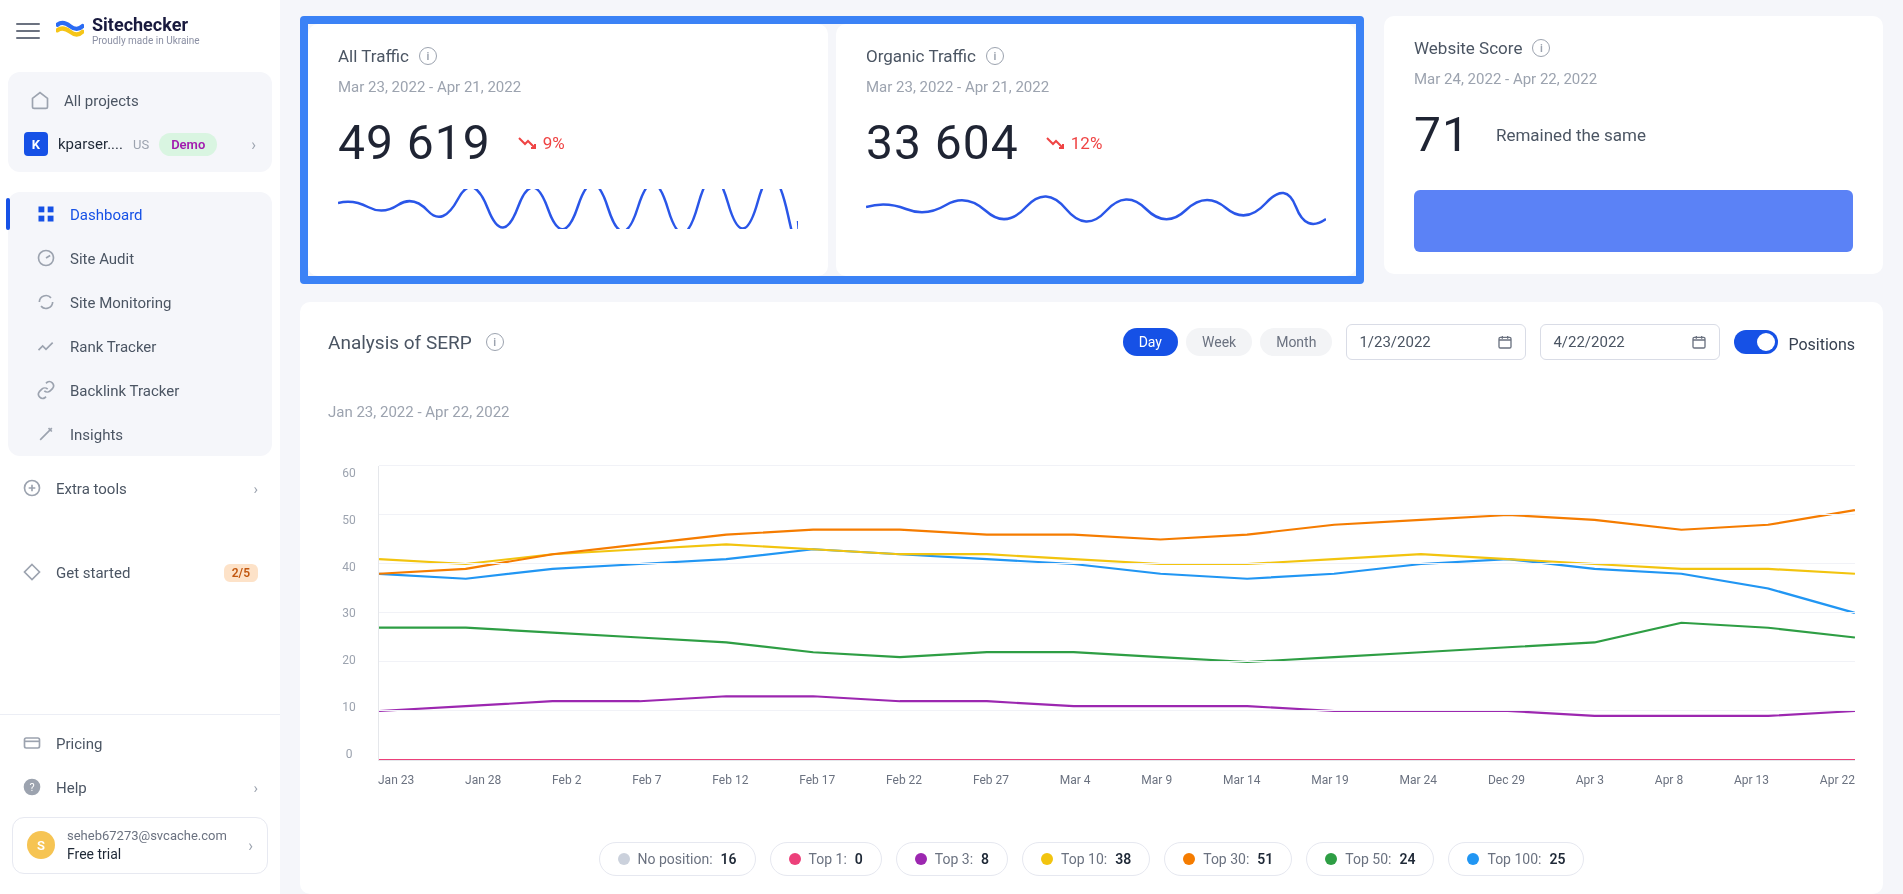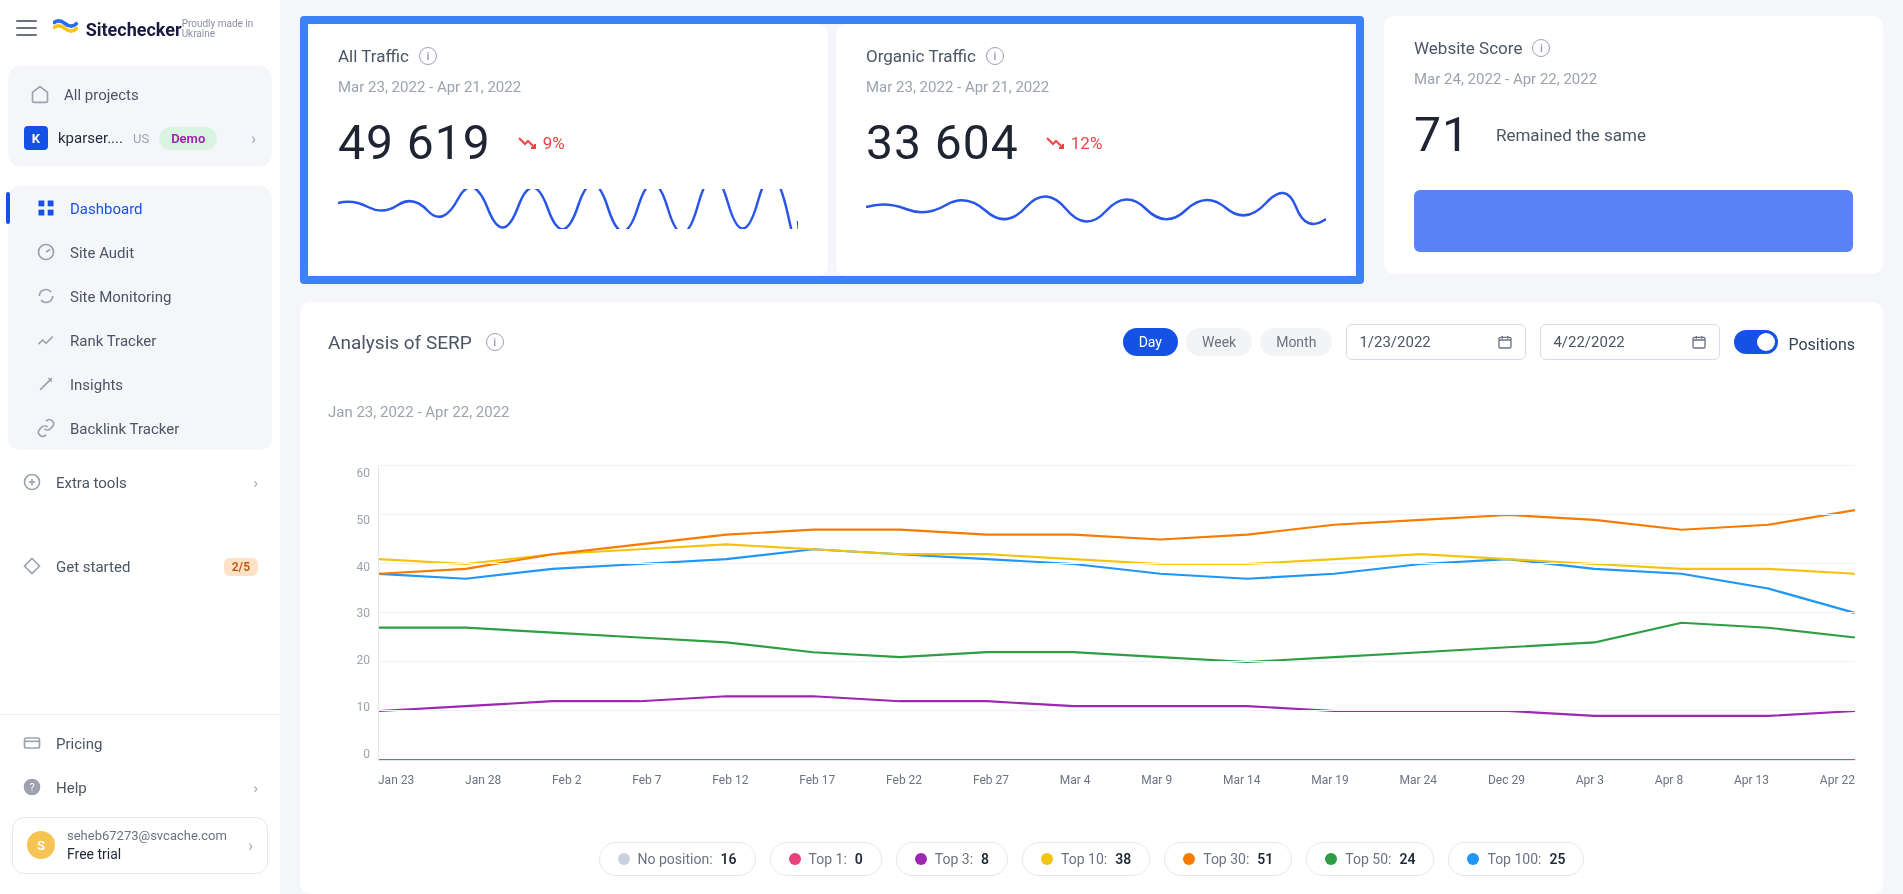--- a/index.html
+++ b/index.html
@@ -4,21 +4,21 @@
 <style>
 * { margin:0; padding:0; box-sizing:border-box; font-family:-apple-system,BlinkMacSystemFont,"Segoe UI",Roboto,sans-serif; }
 body { background:#f5f6fa; color:#1a1a2e; width:1903px; height:894px; overflow:hidden; }
 .layout { display:flex; height:100%; }
 .sidebar { width:280px; background:#fff; display:flex; flex-direction:column; padding:12px 0; }
 .sidebar-top { display:flex; align-items:center; gap:16px; padding:4px 16px 16px 16px; }
 .hamburger { width:24px; height:24px; display:flex; flex-direction:column; justify-content:center; gap:5px; cursor:pointer; }
 .hamburger span { height:2px; background:#6b7280; border-radius:1px; }
 .logo-group { display:flex; align-items:center; gap:8px; }
 .logo-mark { width:28px; height:22px; }
-.logo-text { display:flex; flex-direction:row; line-height:1;align-items:flex-end; }
+.logo-text { display:flex; flex-direction:column; line-height:1; }
 .logo-text .brand { font-weight:700; font-size:18px; color:#191a3e; }
 .logo-text .tag { font-size:10px; color:#8a8fa3; margin-top:2px; }
 .section-box { margin:10px 8px; border-radius:12px; background:#f5f6fa; padding:6px 0; }
 .nav-item { display:flex; align-items:flex-end; gap:14px; padding:12px 16px; cursor:pointer; color:#4b5563; font-size:15px; border-radius:8px; margin:0 6px; position:relative; }
 .nav-item.active { color:#1651e6; }
 .nav-item.active::before { content:""; position:absolute; left:-14px; top:6px; bottom:6px; width:4px; background:#1651e6; border-radius:2px; }
 .nav-icon { width:20px; height:20px; flex:0 0 20px; }
 .chev { margin-left:auto; color:#9ca3af; }
 .proj-row { display:flex; align-items:center; gap:10px; padding:10px 16px; cursor:pointer; }
 .proj-badge { width:24px; height:24px; background:#1651e6; color:#fff; font-size:13px; font-weight:700; display:flex; align-items:center; justify-content:center; border-radius:4px; }
@@ -55,21 +55,21 @@
 .toggle-pill { padding:6px 16px; border-radius:999px; font-size:14px; cursor:pointer; background:#f3f4f6; color:#6b7280; }
 .toggle-pill.active { background:#1651e6; color:#fff; }
 .date-input { display:flex; align-items:center; gap:10px; border:1px solid #d9dce6; border-radius:6px; padding:8px 12px; font-size:15px; color:#4b5563; width:180px; cursor:pointer; }
 .date-input .cal { margin-left:auto; }
 .switch-row { display:flex; align-items:flex-end; gap:10px; }
 .switch { width:44px; height:24px; background:#1651e6; border-radius:999px; position:relative; cursor:pointer; }
 .switch::after { content:""; position:absolute; right:3px; top:3px; width:18px; height:18px; background:#fff; border-radius:50%; }
 .switch-label { font-size:16px; color:#374151; }
 .serp-range { color:#9ca3af; font-size:15px; margin-top:14px; }
 .chart-area { flex:1; position:relative; margin-top:10px; }
-.y-axis { position:absolute; left:0; top:0; bottom:38px; width:48px; display:flex; flex-direction:column; justify-content:space-between; text-align:right; font-size:12px; color:#9ca3af; padding:6px 6px 0 0; }
+.y-axis { position:absolute; left:0; top:0; bottom:38px; width:48px; display:flex; flex-direction:column; justify-content:space-between; text-align:right; font-size:12px; color:#9ca3af; padding:6px 6px 0 0;align-items:center; }
 .plot { position:absolute; left:50px; right:0; top:6px; bottom:38px; border-left:1px solid #e5e7eb; border-bottom:1px solid #e5e7eb; }
 .gridline { position:absolute; left:0; right:0; height:1px; background:#f1f2f7; }
 .x-axis { position:absolute; left:50px; right:0; bottom:12px; display:flex; justify-content:space-between; font-size:12px; color:#6b7280; }
 .legend { display:flex; gap:14px; justify-content:center; padding-top:14px; flex-wrap:wrap; }
 .legend-item { display:flex; align-items:center; gap:8px; border:1px solid #e6e8f0; border-radius:999px; padding:8px 18px; font-size:14px; color:#6b7280; cursor:pointer; }
 .legend-dot { width:12px; height:12px; border-radius:50%; }
 .legend-item b { color:#1f2937; font-weight:600; }
 svg { display:block; }
 </style>
 </head>
@@ -135,29 +135,29 @@
         <span>Site Monitoring</span>
       </div>
       <div class="nav-item">
         <svg class="nav-icon" viewBox="0 0 24 24" fill="none" stroke="#9ca3af" stroke-width="2">
             <path d="M3 17l5-5 4 4 8-8"></path>
           </svg>
         <span>Rank Tracker</span>
       </div>
       <div class="nav-item">
         <svg class="nav-icon" viewBox="0 0 24 24" fill="none" stroke="#9ca3af" stroke-width="2">
+            <path d="M10 13a5 5 0 007 0l3-3a5 5 0 00-7-7l-1 1M14 11a5 5 0 00-7 0l-3 3a5 5 0 007 7l1-1"></path>
+          </svg>
+        <span>Backlink Tracker</span>
+      </div>
+      <div class="nav-item">
+        <svg class="nav-icon" viewBox="0 0 24 24" fill="none" stroke="#9ca3af" stroke-width="2">
             <path d="M5 19l14-14M15 5l4 4"></path>
           </svg>
         <span>Insights</span>
-      </div>
-      <div class="nav-item">
-        <svg class="nav-icon" viewBox="0 0 24 24" fill="none" stroke="#9ca3af" stroke-width="2">
-            <path d="M10 13a5 5 0 007 0l3-3a5 5 0 00-7-7l-1 1M14 11a5 5 0 00-7 0l-3 3a5 5 0 007 7l1-1"></path>
-          </svg>
-        <span>Backlink Tracker</span>
       </div>
     </div>
 
     <div class="nav-item">
       <svg class="nav-icon" viewBox="0 0 24 24" fill="none" stroke="#9ca3af" stroke-width="2">
           <circle cx="12" cy="12" r="9"></circle>
           <path d="M12 8v8M8 12h8"></path>
         </svg>
       <span>Extra tools</span>
       <span class="chev">›</span>

